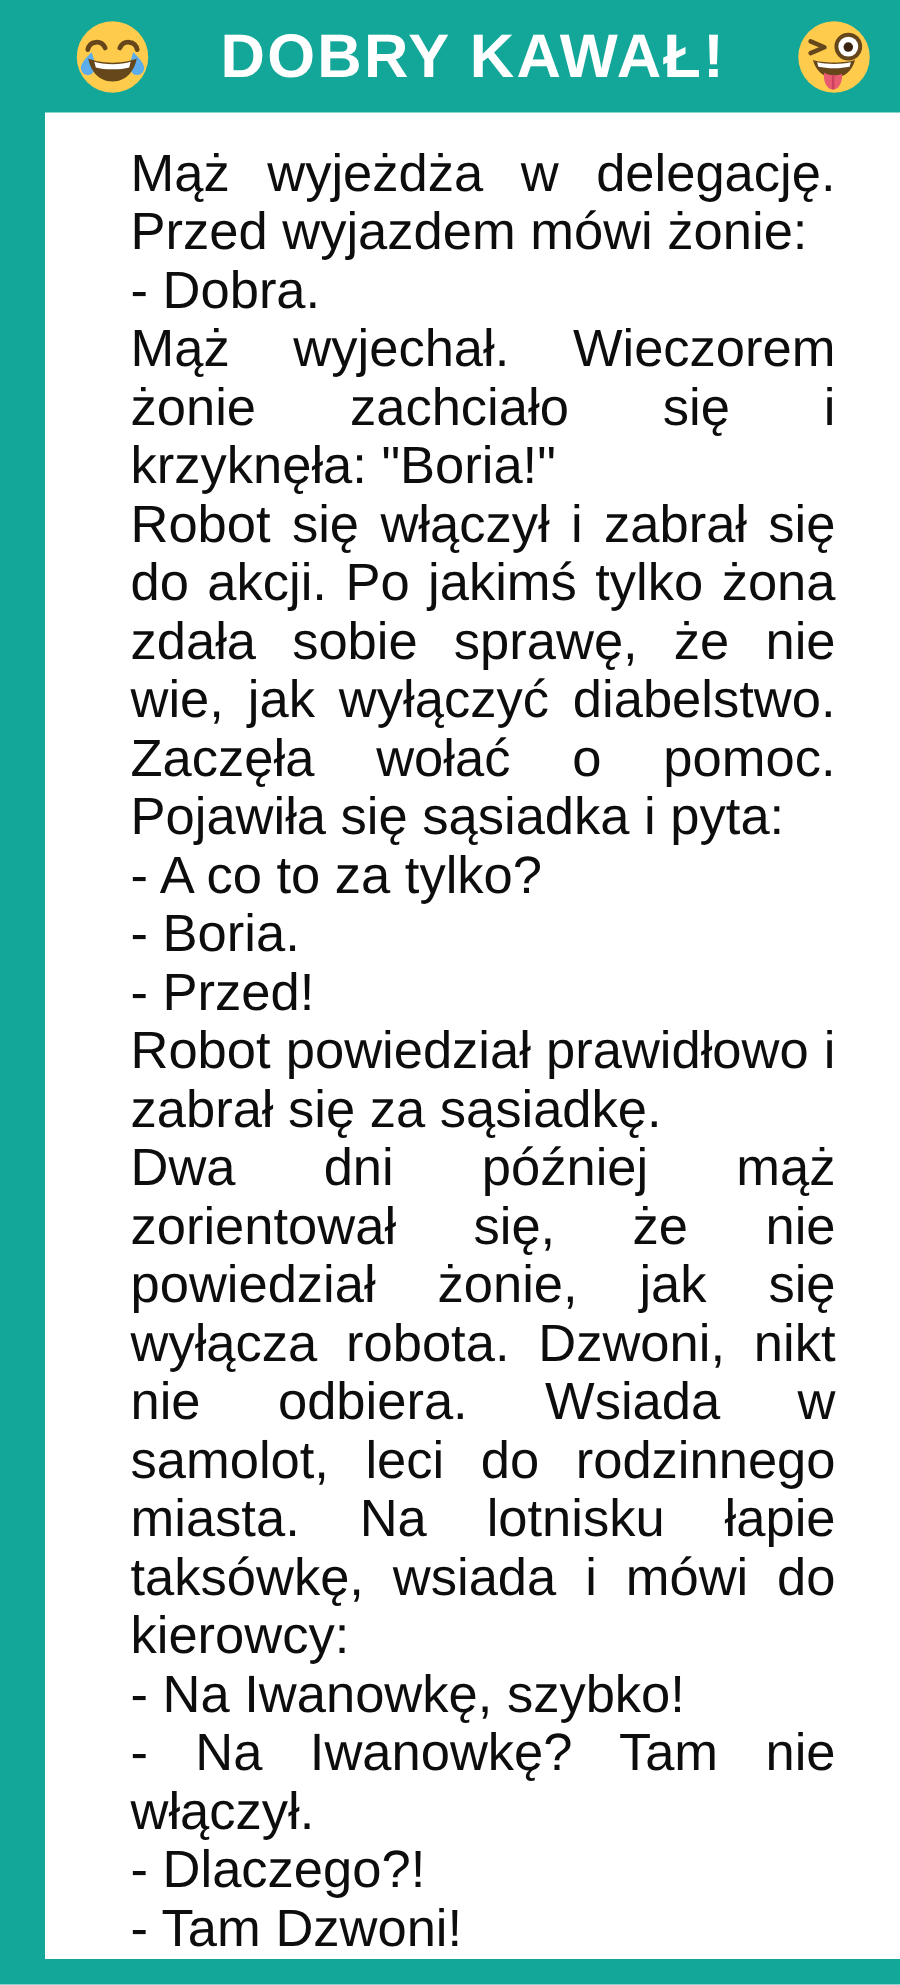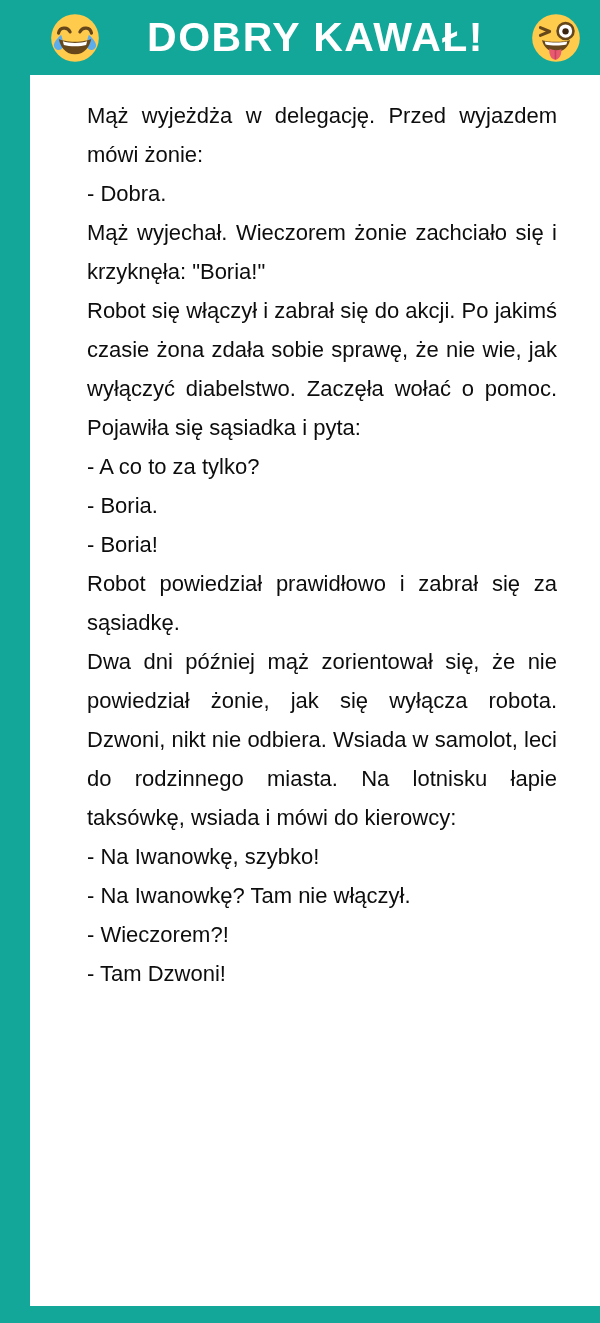--- a/index.html
+++ b/index.html
@@ -31,21 +31,21 @@
     white-space: nowrap;
   }
   .panel {
     margin: 0 14px 17px 14px;
     background: #ffffff;
     flex: 1;
     padding: 21px 45px 0 57px;
     overflow: hidden;
   }
   .joke-para {
-    font-size: 22px;
+    font-size: 35px;
     line-height: 39px;
     color: #0d0d0d;
     text-align: justify;
   }
 </style>
 </head>
 <body>
 
 <div class="poster">
 
@@ -78,26 +78,26 @@
       </svg>
     </span>
 
   </header>
 
   <main class="panel">
     <div>
         <p class="joke-para">Mąż wyjeżdża w delegację. Przed wyjazdem mówi żonie:</p>
         <p class="joke-para">- Dobra.</p>
         <p class="joke-para">Mąż wyjechał. Wieczorem żonie zachciało się i krzyknęła: "Boria!"</p>
-        <p class="joke-para">Robot się włączył i zabrał się do akcji. Po jakimś czasie żona zdała sobie sprawę, że nie wie, jak wyłączyć diabelstwo. Zaczęła wołać o pomoc. Pojawiła się sąsiadka i pyta:</p>
+        <p class="joke-para">Robot się włączył i zabrał się do akcji. Po jakimś tylko żona zdała sobie sprawę, że nie wie, jak wyłączyć diabelstwo. Zaczęła wołać o pomoc. Pojawiła się sąsiadka i pyta:</p>
         <p class="joke-para">- A co to za tylko?</p>
         <p class="joke-para">- Boria.</p>
-        <p class="joke-para">- Boria!</p>
+        <p class="joke-para">- Przed!</p>
         <p class="joke-para">Robot powiedział prawidłowo i zabrał się za sąsiadkę.</p>
         <p class="joke-para">Dwa dni później mąż zorientował się, że nie powiedział żonie, jak się wyłącza robota. Dzwoni, nikt nie odbiera. Wsiada w samolot, leci do rodzinnego miasta. Na lotnisku łapie taksówkę, wsiada i mówi do kierowcy:</p>
         <p class="joke-para">- Na Iwanowkę, szybko!</p>
         <p class="joke-para">- Na Iwanowkę? Tam nie włączył.</p>
-        <p class="joke-para">- Wieczorem?!</p>
+        <p class="joke-para">- Dlaczego?!</p>
         <p class="joke-para">- Tam Dzwoni!</p>
       </div>
   </main>
 
 </div>
 
 </body></html>

